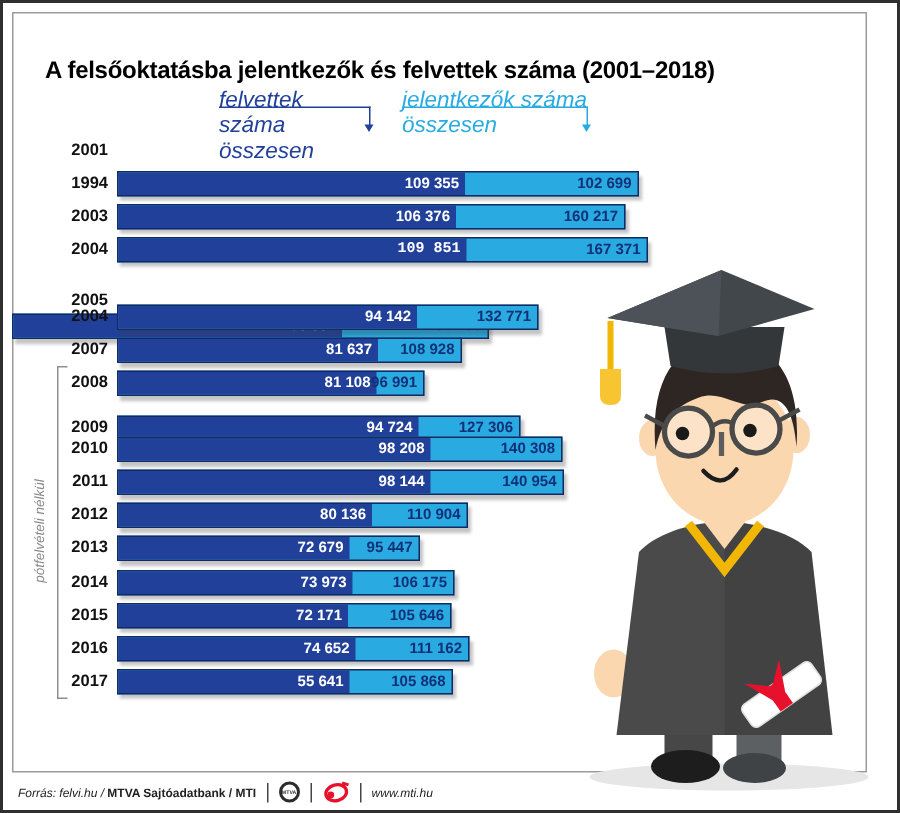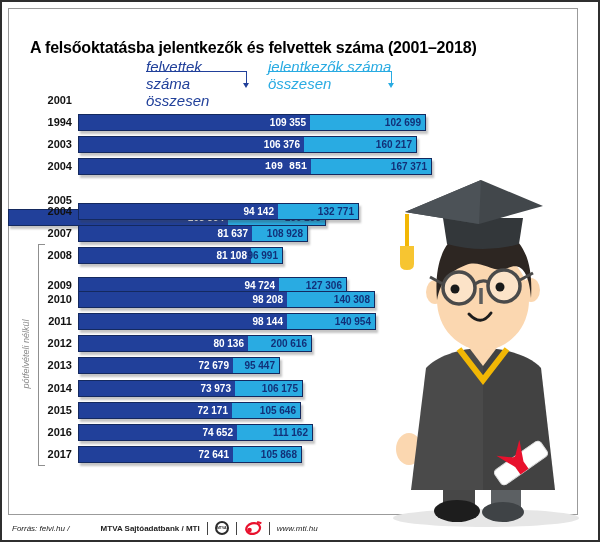--- a/index.html
+++ b/index.html
@@ -52,21 +52,21 @@
   #bracket-label{
     position:absolute;width:180px;text-align:center;transform:rotate(-90deg);
     font-size:9px;font-style:italic;color:#8a8a8a;white-space:nowrap;
   }
   
   .graduate{position:absolute;left:383px;top:172px;width:200px;height:360px;z-index:10;}
   
   .footer{position:absolute;left:12px;top:518px;height:20px;display:flex;align-items:center;gap:7px;z-index:60;}
   .footer .src{font-size:8px;color:#222;white-space:nowrap;}
   .footer .src .it{font-style:italic;}
-  .footer .src .bd{font-weight:bold;margin-left:29px;}
+  .footer .src .bd{font-weight:bold;}
   .footer .divider{width:1px;height:13px;background:#444;}
   .mtva-logo{
     width:14px;height:14px;border:2px solid #2b2b2b;border-radius:50%;
     display:inline-flex;align-items:center;justify-content:center;box-sizing:border-box;flex:none;
   }
   .mtva-logo span{font-size:3.5px;font-weight:bold;color:#2b2b2b;letter-spacing:0;}
   .site{font-size:8px;font-style:italic;color:#222;white-space:nowrap;}
 </style>
 </head>
 <body>
@@ -175,21 +175,21 @@
         </div>
         <span class="app-val">140 954</span>
       </div>
     </div>
     <div class="row" style="top: 243px;">
       <div class="year">2012</div>
       <div class="bar" style="width: 234px;">
         <div class="adm" style="width: 169px;">
           <span class="adm-val">80 136</span>
         </div>
-        <span class="app-val">200 616</span>
+        <span class="app-val">110 904</span>
       </div>
     </div>
     <div class="row" style="top: 265px;">
       <div class="year">2013</div>
       <div class="bar" style="width: 202px;">
         <div class="adm" style="width: 154px;">
           <span class="adm-val">72 679</span>
         </div>
         <span class="app-val">95 447</span>
       </div>
@@ -218,21 +218,21 @@
         <div class="adm" style="width: 158px;">
           <span class="adm-val">74 652</span>
         </div>
         <span class="app-val">111 162</span>
       </div>
     </div>
     <div class="row" style="top: 354px;">
       <div class="year">2017</div>
       <div class="bar" style="width: 224px;">
         <div class="adm" style="width: 154px;">
-          <span class="adm-val">72 641</span>
+          <span class="adm-val">55 641</span>
         </div>
         <span class="app-val">105 868</span>
       </div>
     </div>
   </div>
 
 <div id="bracket" style="top: 244px; height: 222px;"></div>
 <div id="bracket-label" style="top: 349px; left: -64px;">pótfelvételi nélkül</div>
 
 <div class="graduate">

